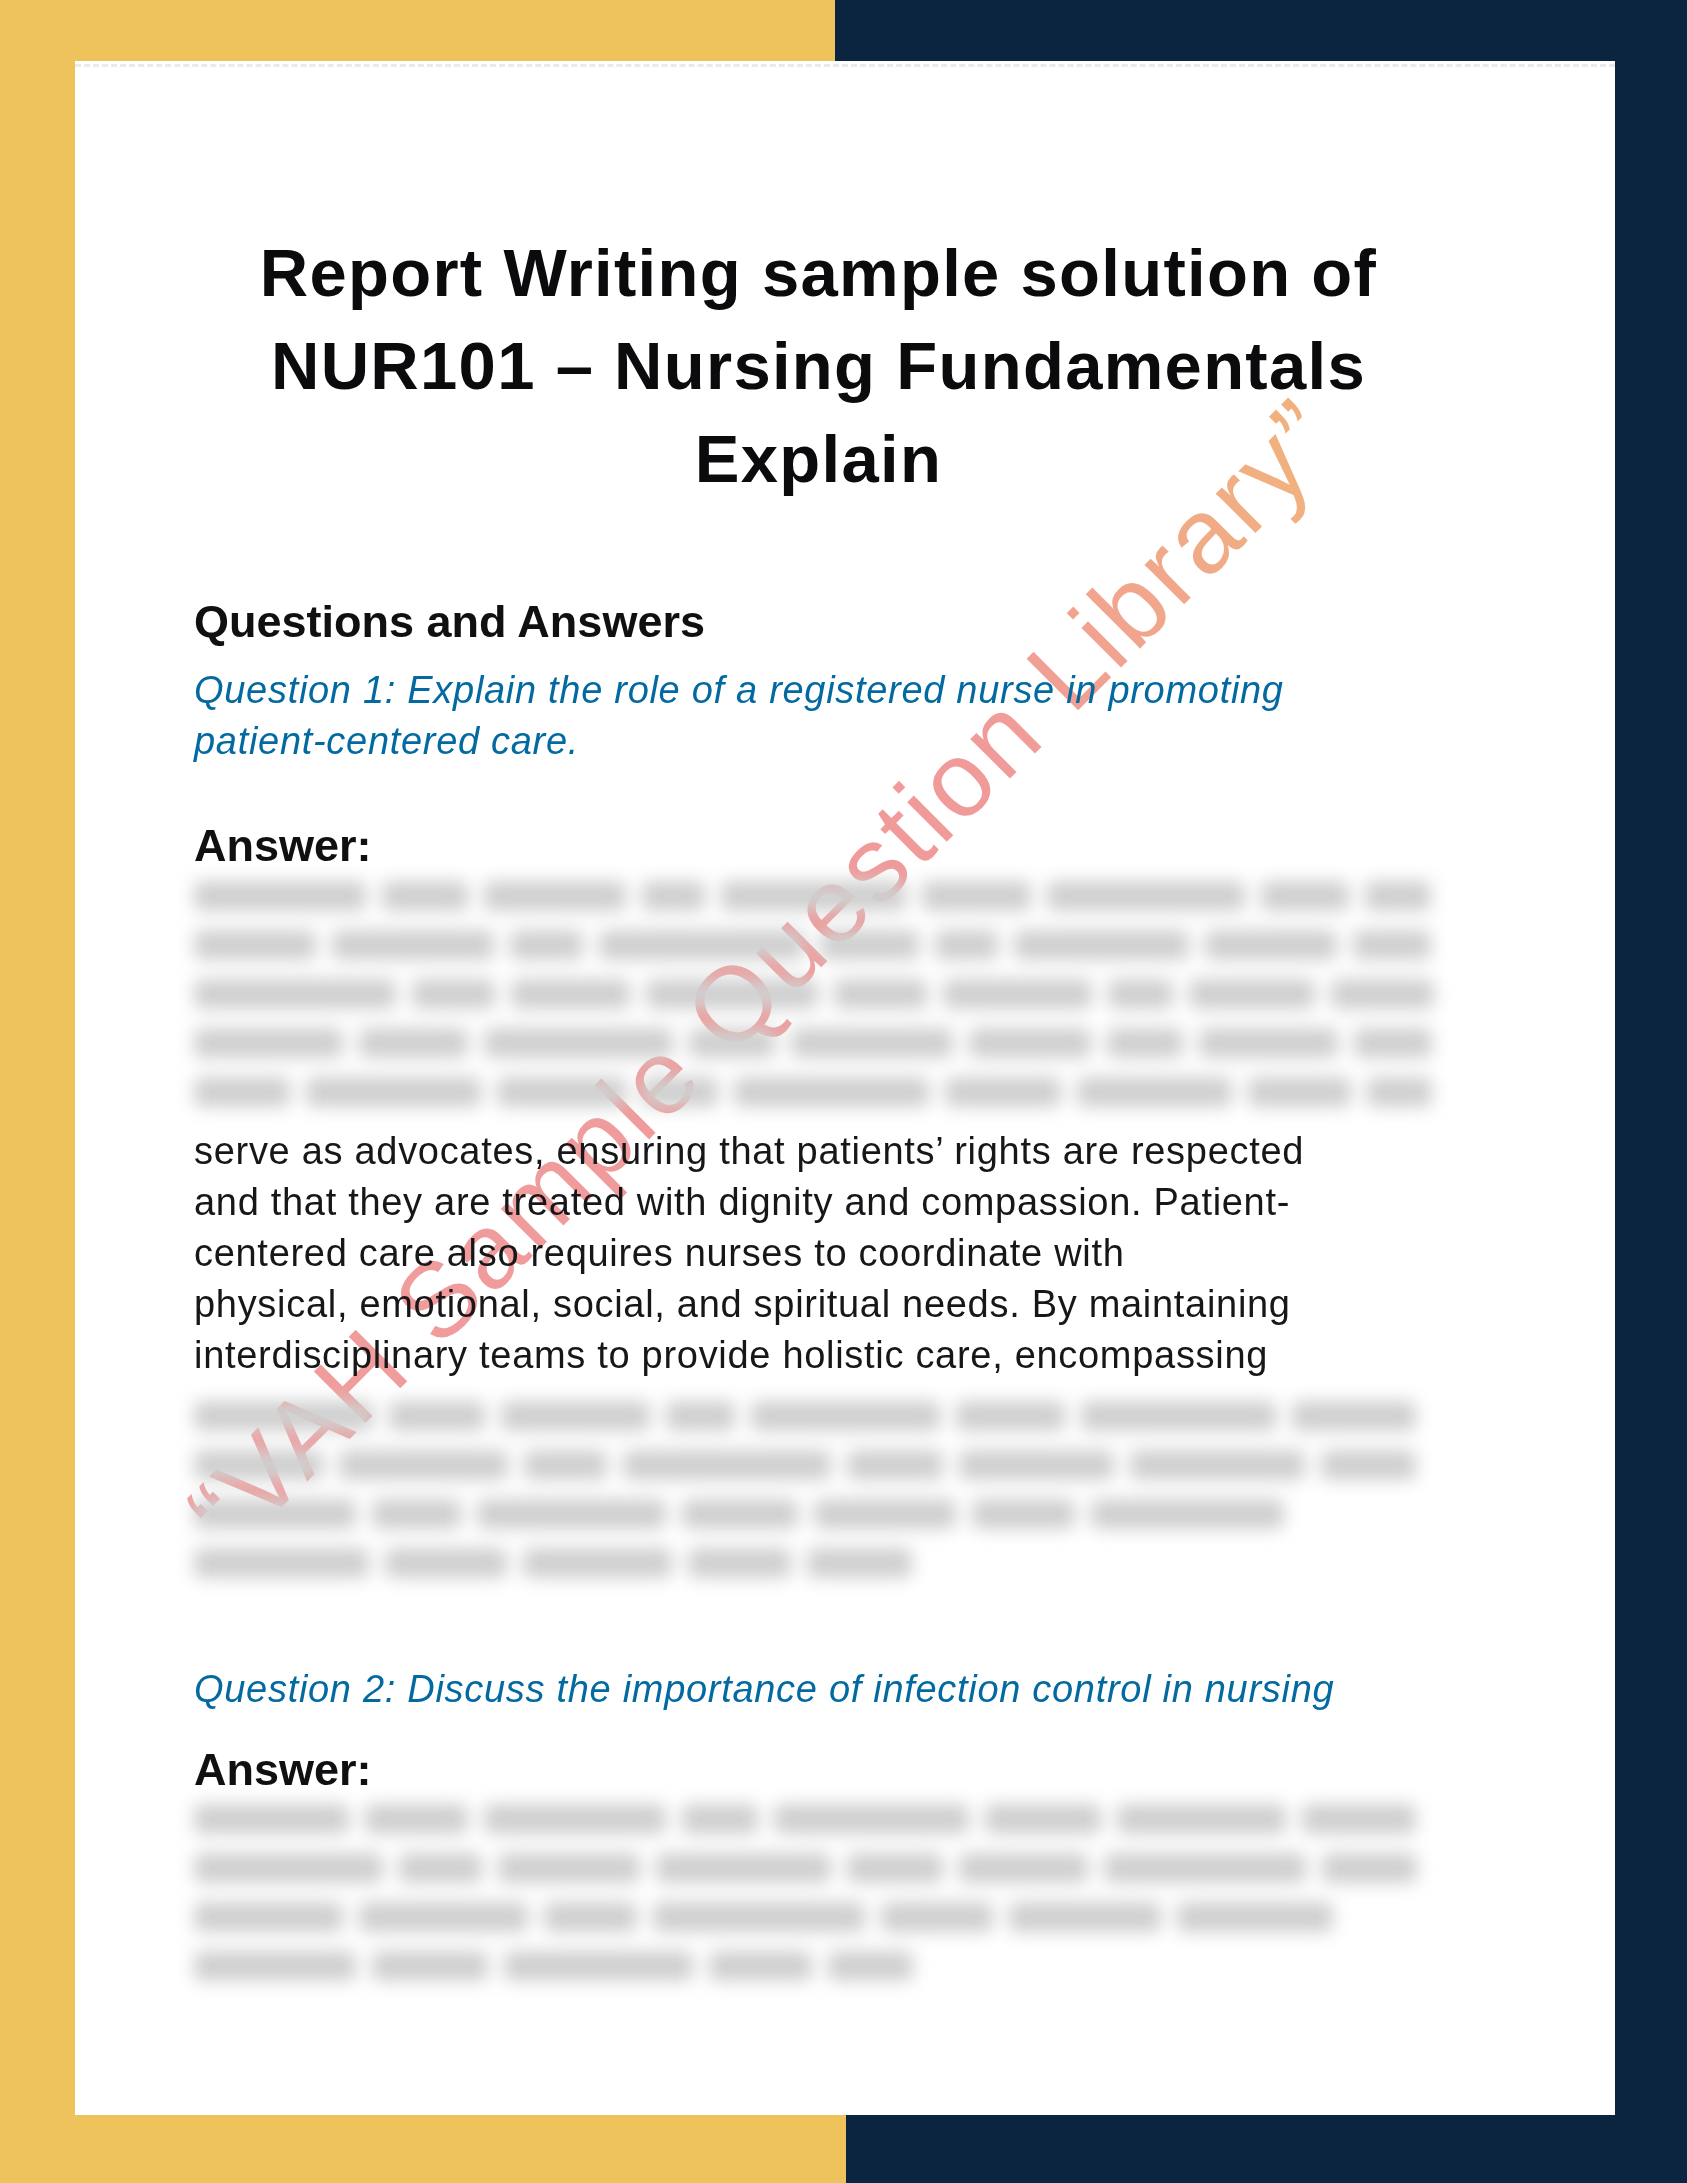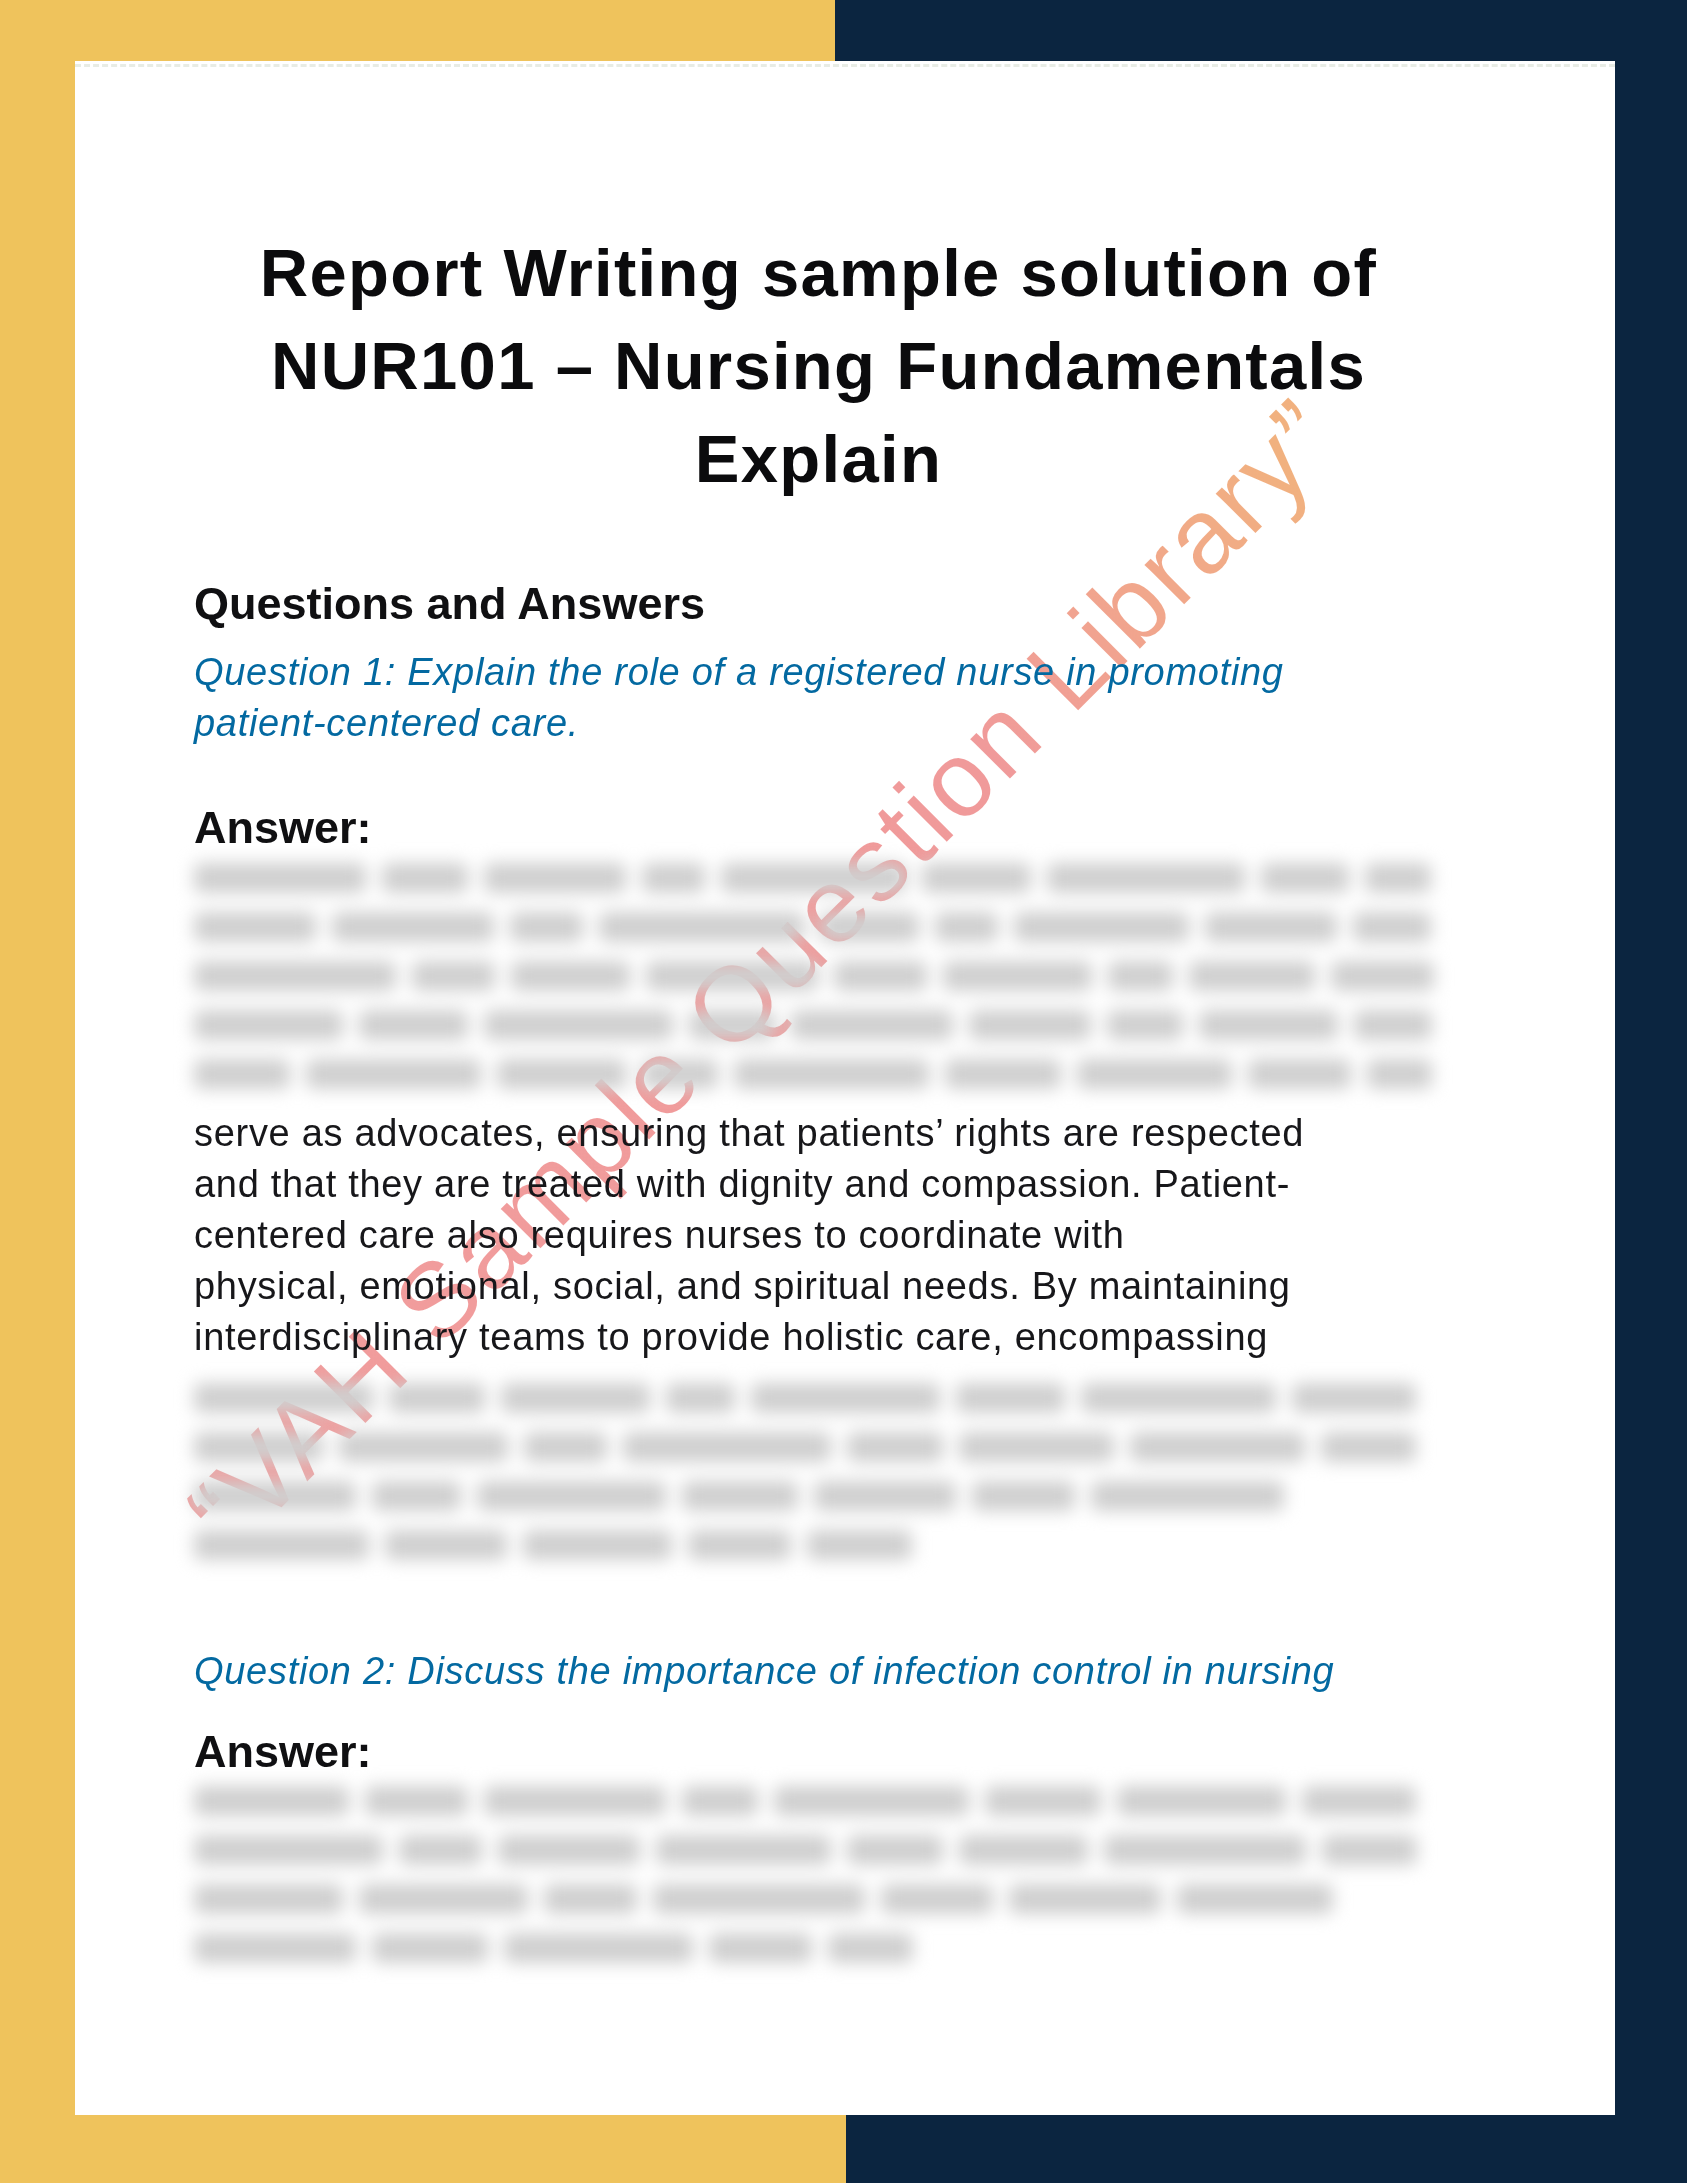--- a/index.html
+++ b/index.html
@@ -37,21 +37,21 @@
       -webkit-background-clip:text; background-clip:text; color:transparent;
     }
   }
   
   .content { position:relative; z-index:2; }
   .doc-title {
     margin:0; text-align:center; font-size:67px; line-height:93px;
     font-weight:700; letter-spacing:1.3px; color:#0B0B0D;
   }
   .qa-heading {
-    margin-top:72px; font-size:45px; line-height:54px; font-weight:700; color:#101012;
+    margin-top:90px; font-size:45px; line-height:54px; font-weight:700; color:#101012;
   }
   .question { margin-top:16px; }
   .question .tline {
     font-style:italic; font-size:38px; line-height:51px; letter-spacing:0.7px; color:#0369a1;
   }
   .answer-label { font-size:45px; line-height:54px; font-weight:700; color:#101012; }
   .answer-1 { margin-top:52px; }
   .answer-2 { margin-top:28px; }
   .para { margin-top:16px; }
   .para .tline { font-size:38px; line-height:51px; letter-spacing:0.7px; color:#17171a; }

